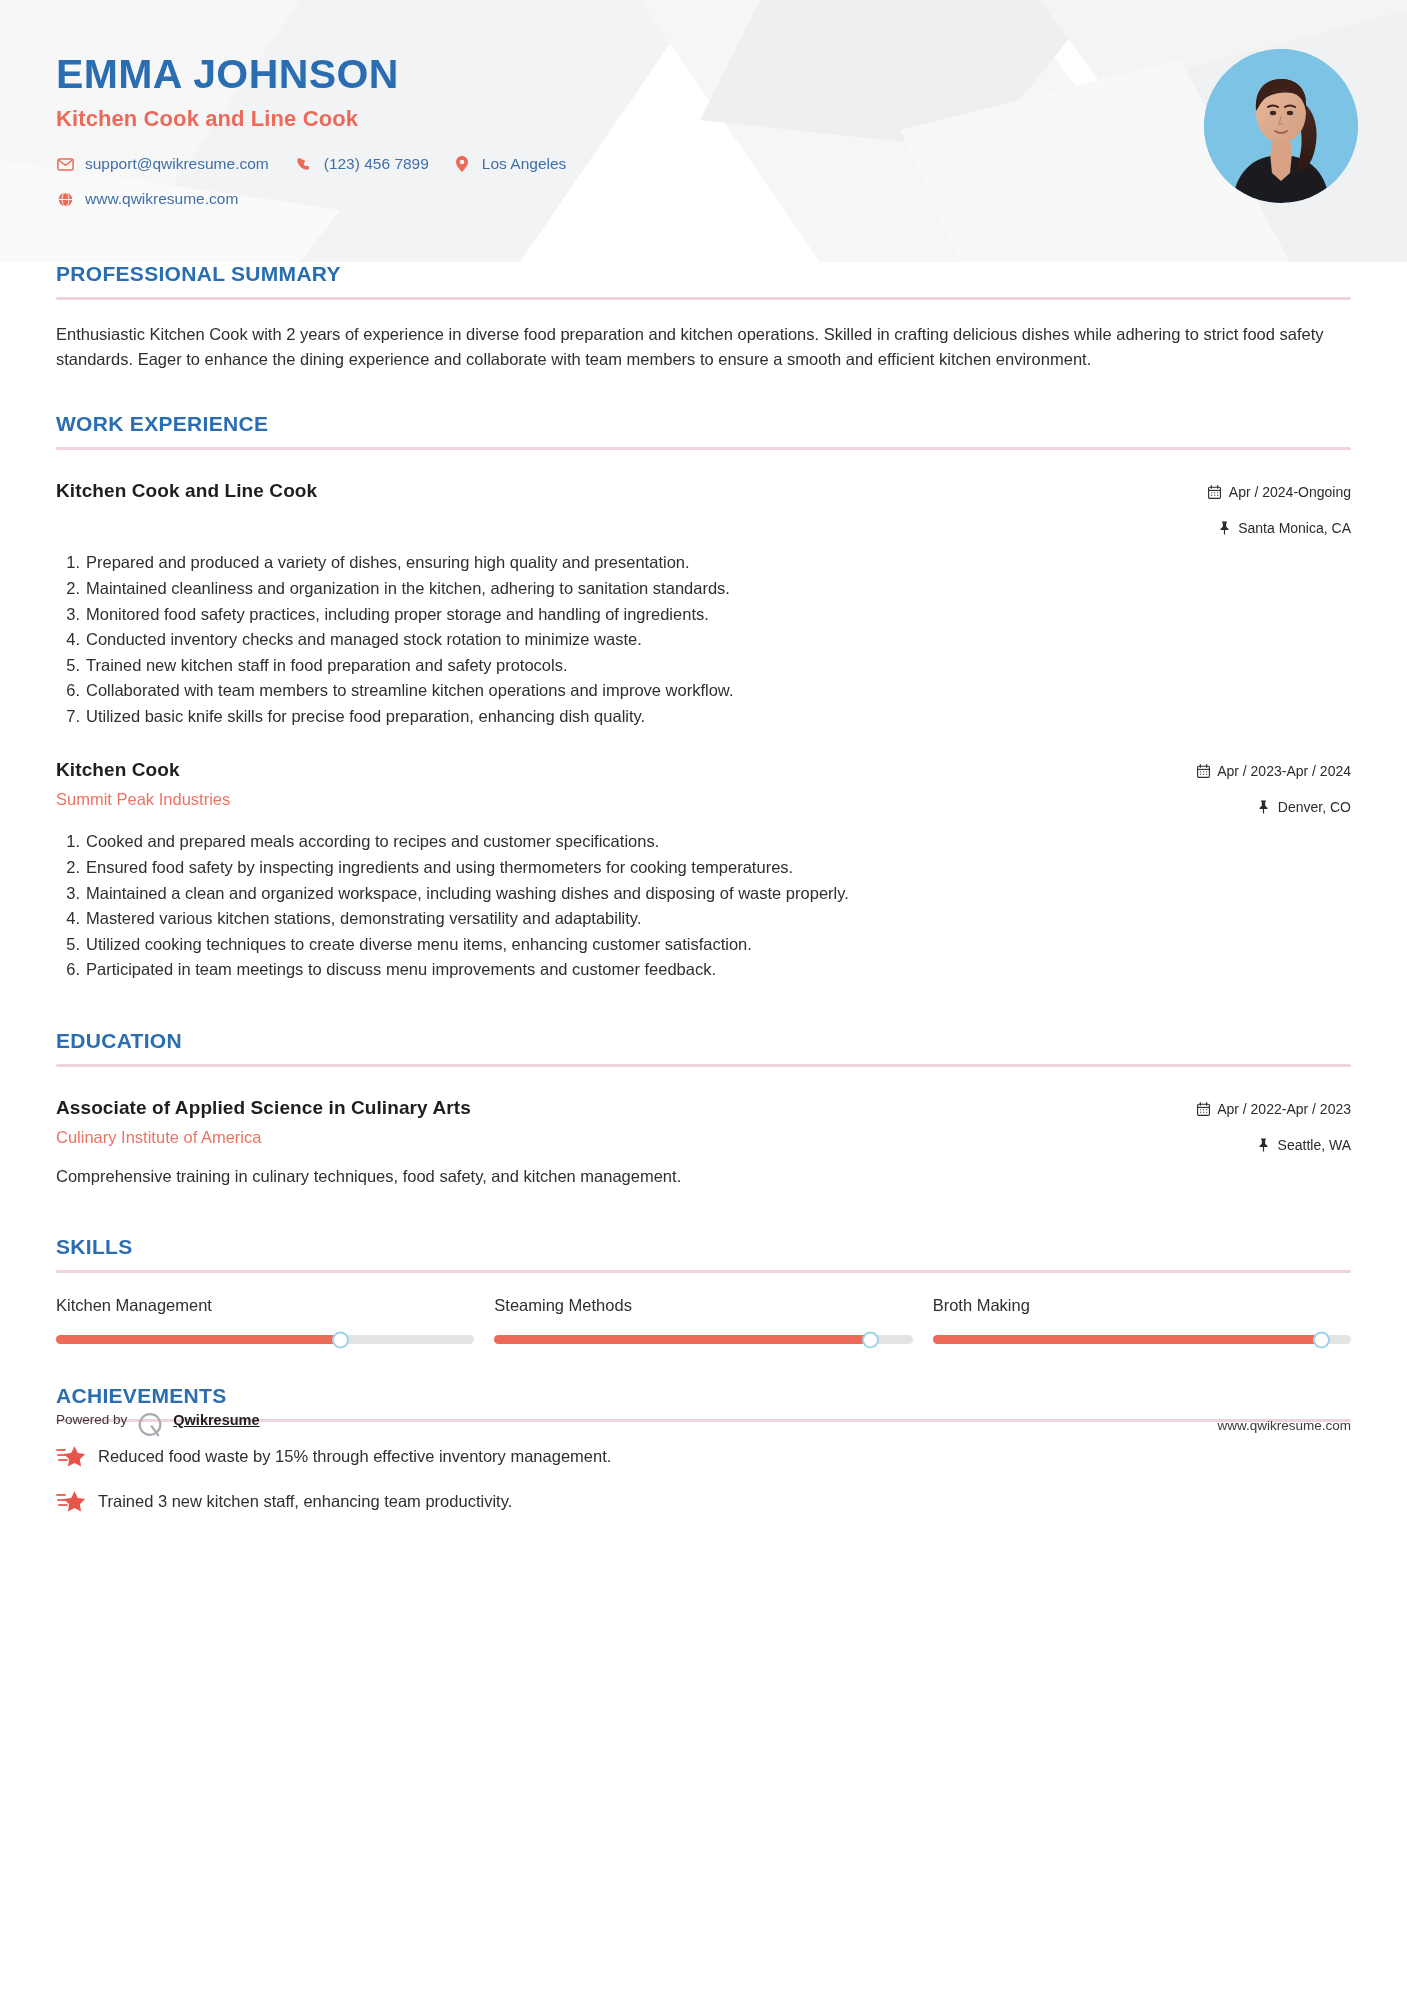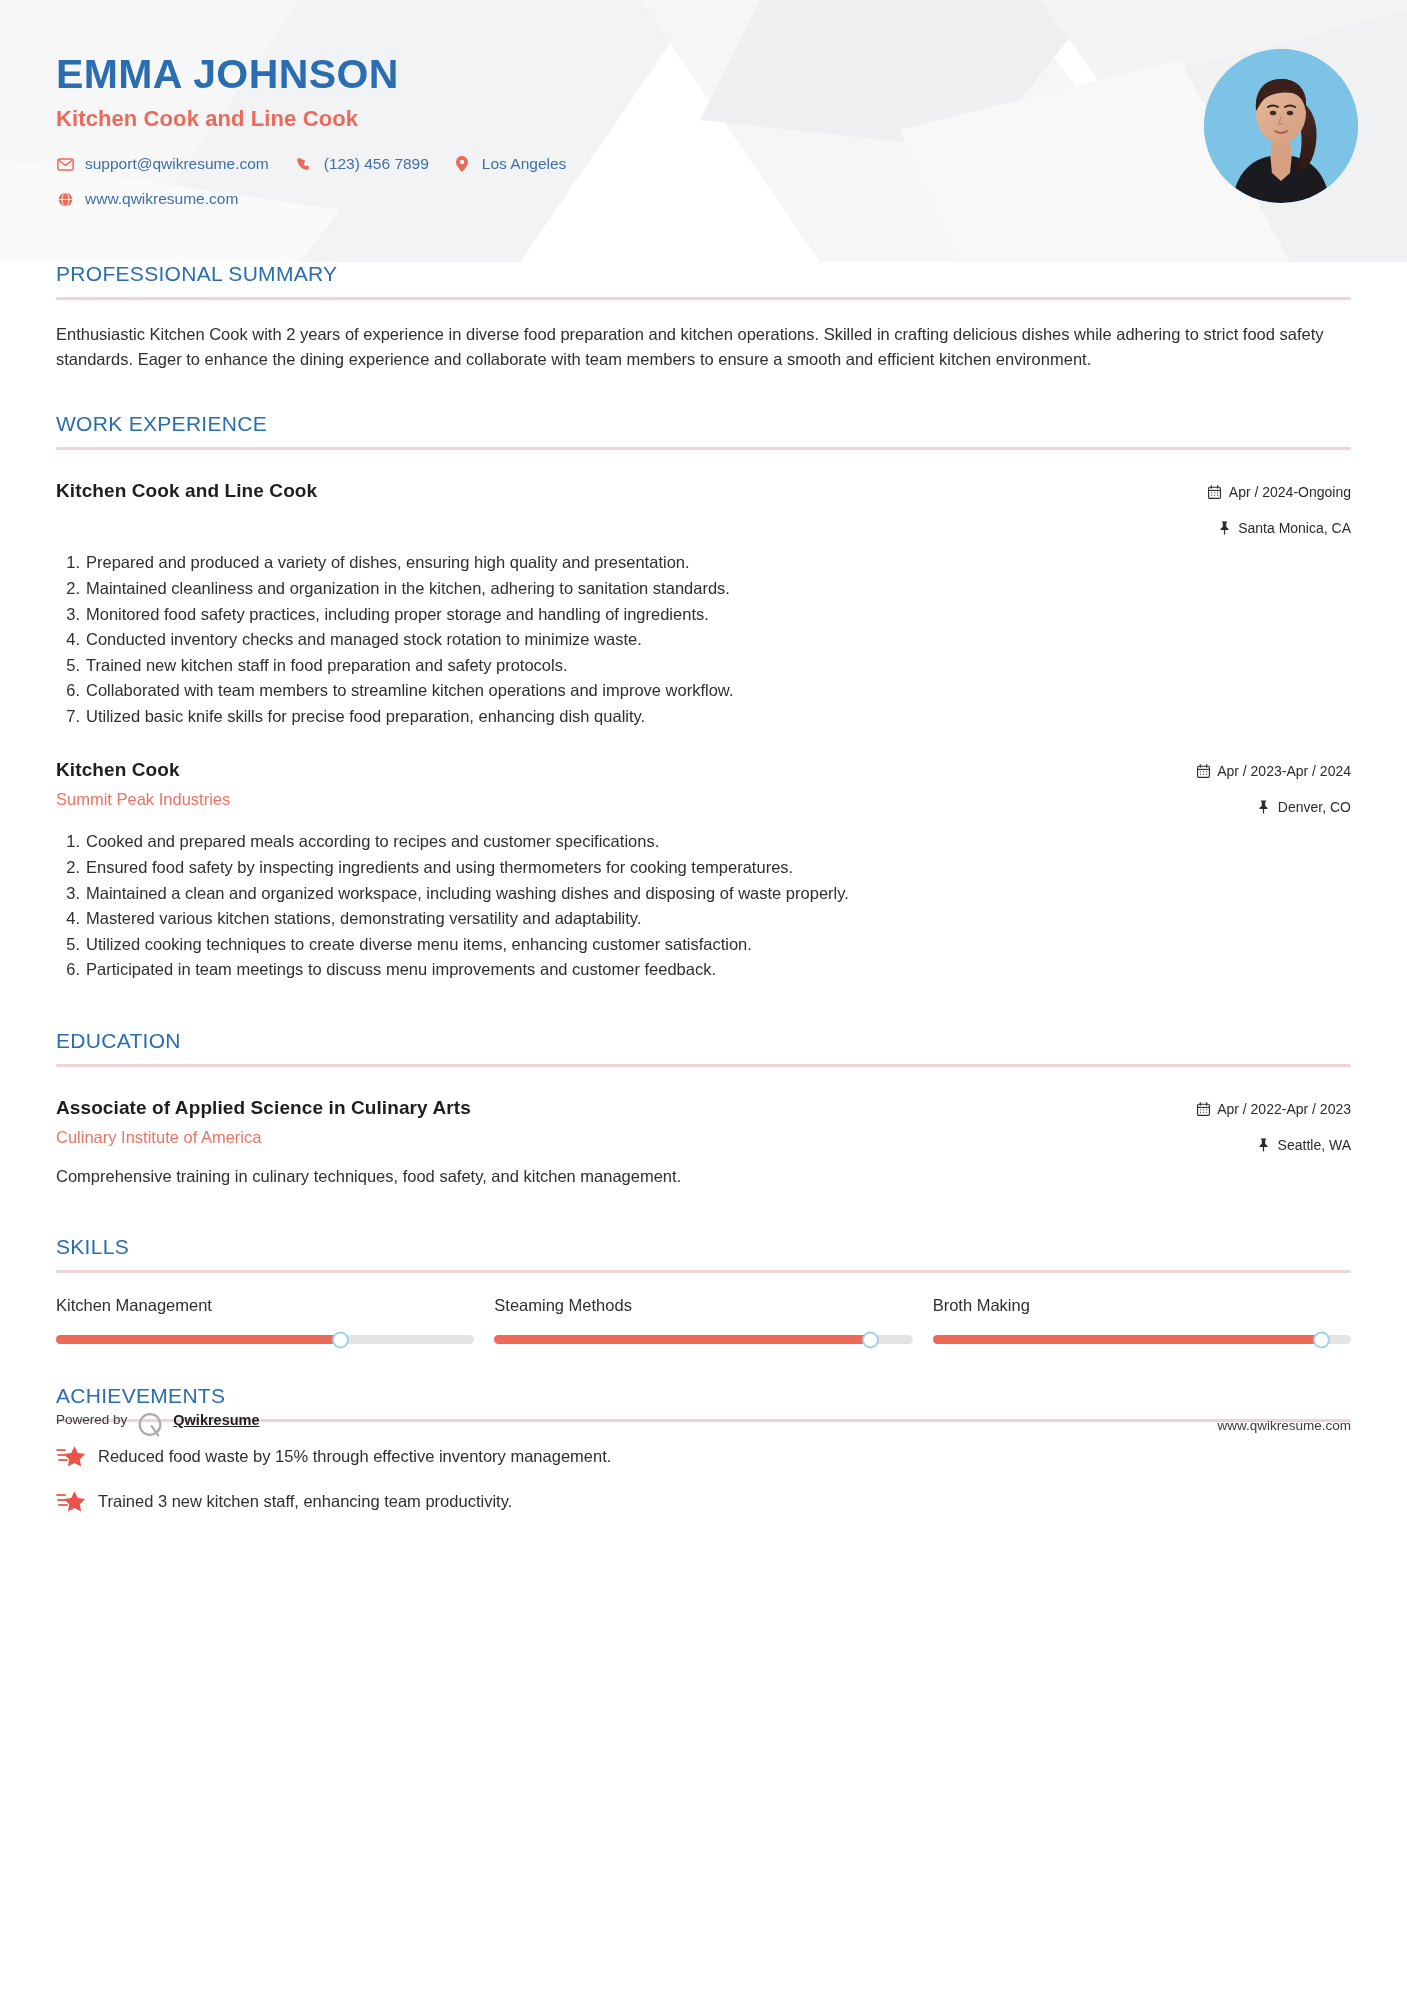--- a/index.html
+++ b/index.html
@@ -95,21 +95,21 @@
     z-index: 4;
   }
 
   
   .body-wrap { padding: 0 56px; }
 
   .section { margin-top: 0; }
 
   .section-title {
     font-size: 21px;
-    font-weight: 400;
+    font-weight: 700;
     color: #2a6db0;
     letter-spacing: 0.3px;
     line-height: 1.15;
   }
   .section-rule {
     height: 3px;
     background: #f0d3d8;
     margin-top: 11px;
     border-radius: 2px;
   }

